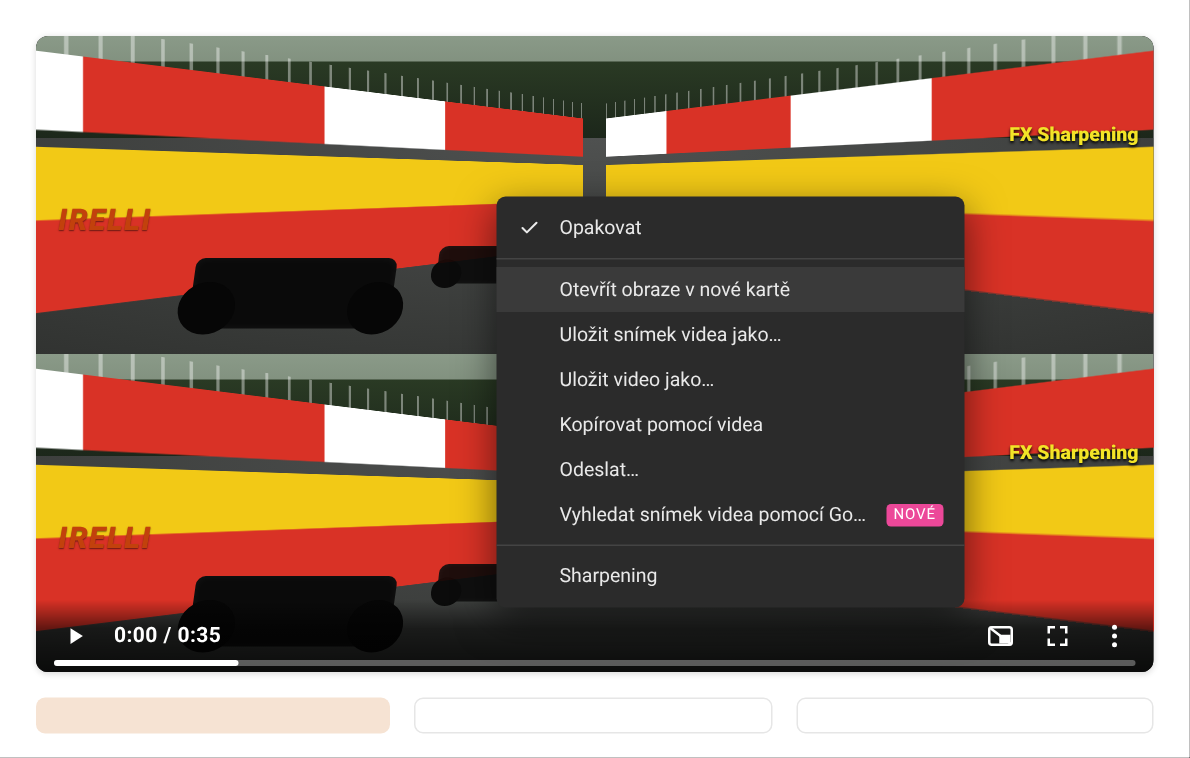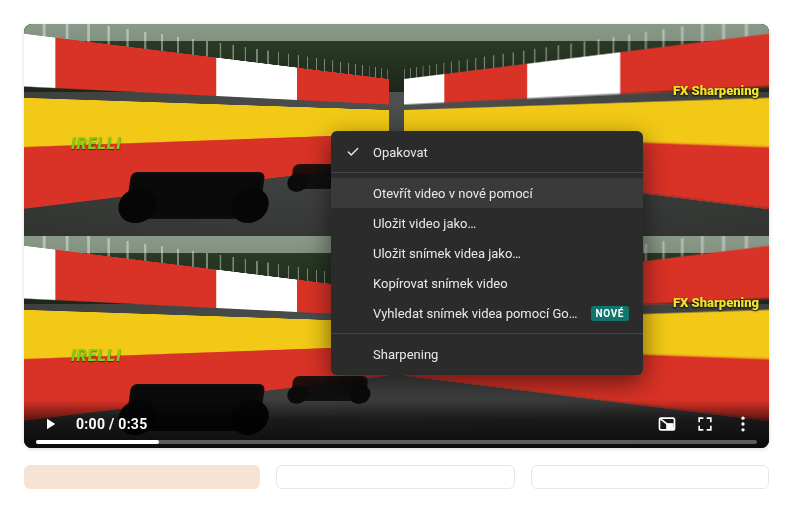--- a/index.html
+++ b/index.html
@@ -18,21 +18,21 @@
   .scene .barrier-left { left:-6%; transform: perspective(380px) rotateY(48deg) scaleX(1.1); transform-origin: right center; }
   .scene .barrier-right { right:-6%; transform: perspective(380px) rotateY(-48deg) scaleX(1.1); transform-origin: left center; }
   .scene .barrier-slab { position:absolute; top:0; width:100%; height:100%;
       background:
         linear-gradient(90deg,#ffffff 0 12%, #d93226 12% 30%, #ffffff 30% 44%, #d93226 44% 62%, #ffffff 62% 76%, #d93226 76% 100%) top/100% 30% no-repeat,
         linear-gradient(#f2c916,#f2c916) center/100% 28% no-repeat,
         linear-gradient(#d93226,#d93226) bottom/100% 42% no-repeat;
   }
   .scene .fence { position:absolute; top:-12%; left:0; width:100%; height:26%;
       background: repeating-linear-gradient(90deg, rgba(255,255,255,0.4) 0 1px, transparent 1px 8px); }
-  .scene .brand { position:absolute; left:2%; top:52%; color:#84cc16; font-weight:900; font-style:italic; letter-spacing:1px; font-size:16px; text-shadow:0 1px 1px rgba(0,0,0,0.5);margin-left:32px;}
+  .scene .brand { position:absolute; left:2%; top:52%; color:#c2410c; font-weight:900; font-style:italic; letter-spacing:1px; font-size:20px; text-shadow:0 1px 1px rgba(0,0,0,0.5);}
   .scene .sharpen { position:absolute; right:10px; color:#f3e427; font-weight:900; font-size:13px; text-shadow:0 1px 2px #000; }
   .scene .half.top .sharpen { top:28%; }
   .scene .half.bot .sharpen { top:28%; }
   .scene .car { position:absolute; background:#0a0a0a; border-radius:6px; box-shadow:inset 0 0 6px rgba(255,255,255,.05);}
   .scene .car.c1 { left:14%; bottom:8%; width:18%; height:22%; transform:skewX(-8deg); }
   .scene .car.c2 { left:36%; bottom:22%; width:10%; height:12%; transform:skewX(-6deg); opacity:.9;}
   .scene .car .wheel { position:absolute; bottom:-10%; width:28%; height:75%; background:#060606; border-radius:50%; }
   .scene .car .wheel.wl { left:-6%; }
   .scene .car .wheel.wr { right:-6%; }
 
@@ -47,21 +47,21 @@
   .below-row { position:absolute; left:24px; right:24px; top:465px; display:flex; gap:16px; }
   .below-row .card { flex:1; height:24px; border:1px solid #e6e6e6; border-radius:6px; background:#fff; }
   .below-row .card.accent { border:none; background:#f6e3d3; }
 
   
   .ctx { position:absolute; left:331px; top:131px; width:312px; background:#2b2b2b; color:#e9e9e9; border-radius:6px; box-shadow:0 8px 26px rgba(0,0,0,0.55); padding:6px 0; font-size:13px; }
   .ctx .item { display:flex; align-items:center; gap:10px; padding:6px 14px 6px 42px; height:30px; position:relative; }
   .ctx .item.hover { background:#3a3a3a; }
   .ctx .item .check { position:absolute; left:14px; width:16px; height:16px; display:flex; align-items:center; justify-content:center; }
   .ctx .sep { height:1px; background:#444; margin:5px 0; }
-  .ctx .badge { margin-left:auto; background:#0f766e; color:#fff; font-size:10px; font-weight:700; letter-spacing:.6px; padding:2px 5px; border-radius:3px;text-align:center; }
+  .ctx .badge { margin-left:auto; background:#ec4899; color:#fff; font-size:10px; font-weight:400; letter-spacing:.6px; padding:2px 5px; border-radius:3px;text-align:center; }
   .ctx .item .label { white-space:nowrap; overflow:hidden; text-overflow:ellipsis; }
   svg { display:block; }
 </style>
 </head>
 <body>
 
 <div class="stage">
 
   <div class="video-wrap">
     <div class="scene">
@@ -160,30 +160,33 @@
       <span class="check">
         <svg width="14" height="14" viewBox="0 0 24 24" fill="none" stroke="#e9e9e9" stroke-width="2.4" stroke-linecap="round" stroke-linejoin="round">
             <polyline points="20 6 9 17 4 12"></polyline>
           </svg>
       </span>
       <span class="label">Opakovat</span>
     </div>
     <div class="sep"></div>
 
     <div class="item hover">
-      <span class="label">Otevřít video v nové pomocí</span>
+      <span class="label">Otevřít obraze v nové kartě</span>
+    </div>
+    <div class="item">
+      <span class="label">Uložit snímek videa jako…</span>
     </div>
     <div class="item">
       <span class="label">Uložit video jako…</span>
     </div>
     <div class="item">
-      <span class="label">Uložit snímek videa jako…</span>
+      <span class="label">Kopírovat pomocí videa</span>
     </div>
     <div class="item">
-      <span class="label">Kopírovat snímek video</span>
+      <span class="label">Odeslat…</span>
     </div>
     <div class="item">
       <span class="label">Vyhledat snímek videa pomocí Google</span>
       <span class="badge">NOVÉ</span>
     </div>
     <div class="sep"></div>
     <div class="item">
       <span class="label">Sharpening</span>
     </div>
   </div>

